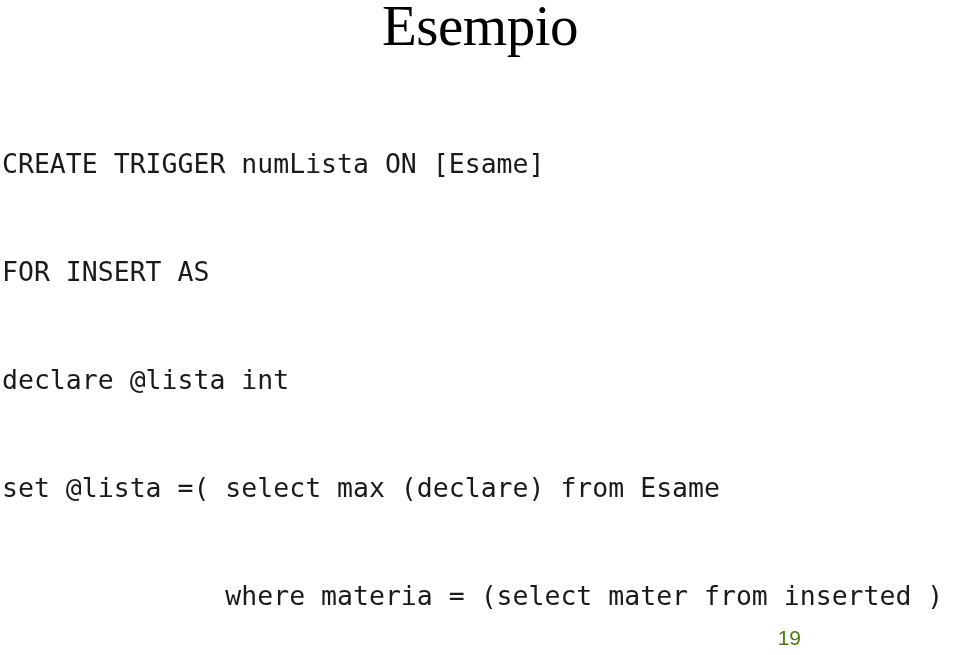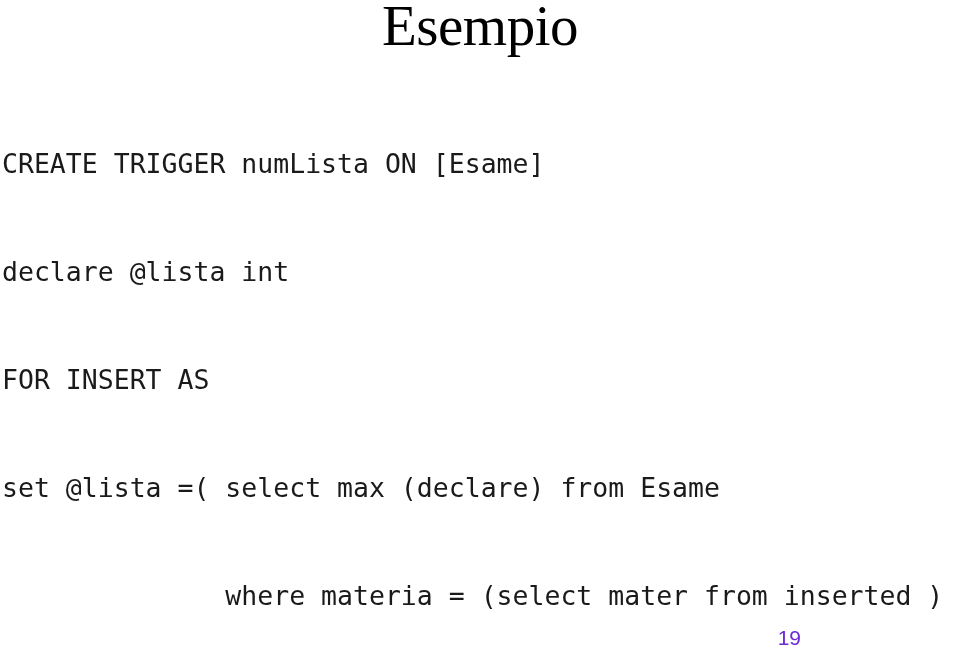--- a/index.html
+++ b/index.html
@@ -63,35 +63,35 @@
   }
 
   
   #page-number {
     position: absolute;
     right: 11px;
     bottom: 5px;
     font-family: "Liberation Sans", "DejaVu Sans", sans-serif;
     font-size: 21px;
     line-height: 24px;
-    color: #6d28d9;
+    color: #4d7c0f;
     white-space: pre;
   }
 </style>
 </head>
 <body>
 
 <div id="slide">
 
   <div id="slide-title">Esempio</div>
 
   <div id="code-block">
     <div class="code-line">CREATE TRIGGER numLista ON [Esame]</div>
+    <div class="code-line">FOR INSERT AS</div>
     <div class="code-line">declare @lista int</div>
-    <div class="code-line">FOR INSERT AS</div>
     <div class="code-line">set @lista =( select max (declare) from Esame</div>
     <div class="code-line">              where materia = (select mater from inserted )</div>
     
     
     
     
     
     
     
     

